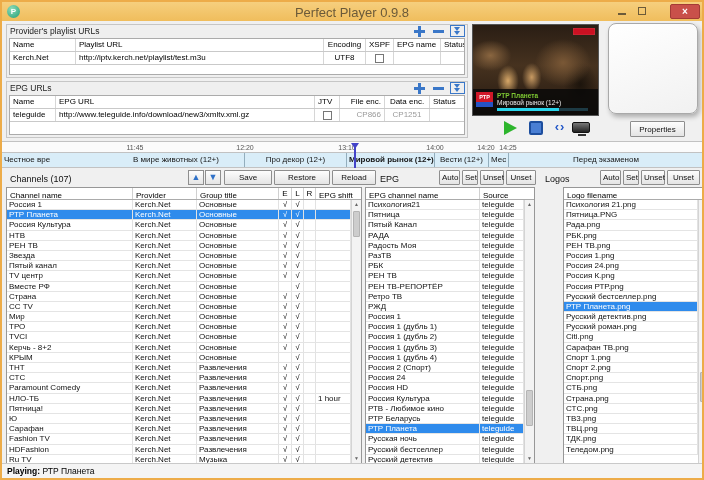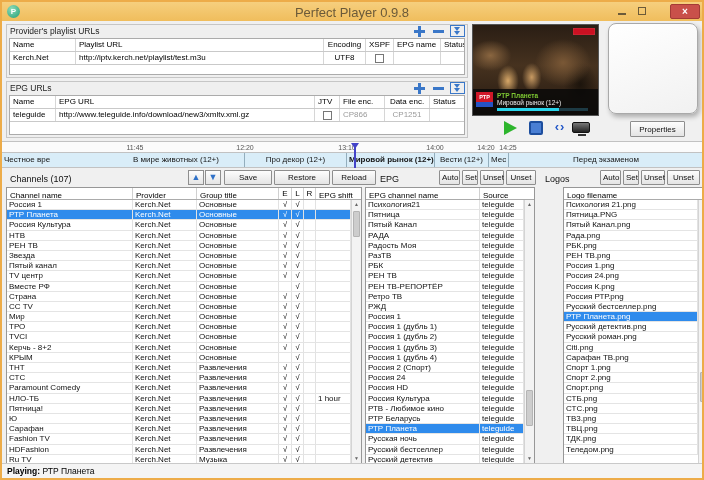--- a/index.html
+++ b/index.html
@@ -29,21 +29,21 @@
   .icon-apply{border:1px solid #3a77c8;}
   .icon-apply::before,.icon-apply::after{content:"";position:absolute;left:3px;width:0;height:0;
     border-left:3.5px solid transparent;border-right:3.5px solid transparent;border-top:4px solid #3a77c8;}
   .icon-apply::before{top:1px;} .icon-apply::after{top:5px;}
   .gtable{position:absolute;left:2px;right:2px;top:13px;bottom:2px;background:#fff;border:1px solid #ababab;}
   .trow{display:flex;border-bottom:1px solid #c9c9c9;height:13px;line-height:12px;font-size:8px;}
   .trow:last-child{border-bottom:none;}
   .tc{border-right:1px solid #d6d6d6;padding:0 3px;overflow:hidden;white-space:nowrap;flex:none;}
   .tc:last-child{border-right:none;flex:1;}
   .p1{width:66px}.p2{width:248px}.p3{width:42px;text-align:center}.p4{width:28px}.p5{width:47px}
-  .q1{width:46px}.q2{width:259px}.q3{width:25px}.q4{width:45px;text-align:left}.q5{width:45px;text-align:center}
+  .q1{width:46px}.q2{width:259px}.q3{width:25px}.q4{width:45px;text-align:right}.q5{width:45px;text-align:center}
   .gray{color:#9a9a9a;}
   .checkbox{width:9px;height:9px;border:1px solid #777;background:#fff;margin:1.5px auto;}
   
   .video{position:absolute;left:470px;top:22px;width:127px;height:92px;border:1px solid #555;overflow:hidden;
     background:
       radial-gradient(ellipse 18px 26px at 28% 62%, #d8a868 0%, rgba(0,0,0,0) 60%),
       radial-gradient(ellipse 15px 22px at 47% 58%, #c89a62 0%, rgba(0,0,0,0) 65%),
       radial-gradient(ellipse 40px 34px at 72% 42%, #7a5836 0%, rgba(0,0,0,0) 70%),
       radial-gradient(ellipse 30px 22px at 14% 34%, #8a6640 0%, rgba(0,0,0,0) 70%),
       radial-gradient(ellipse 22px 30px at 86% 66%, #1c140c 0%, rgba(0,0,0,0) 75%),
@@ -638,23 +638,20 @@
         <div class="ph">Logo filename</div>
       </div>
     <div class="rows" id="lg-rows">
         <div class="lrow">
           <div class="lc">Психология 21.png</div>
         </div>
         <div class="lrow">
           <div class="lc">Пятница.PNG</div>
         </div>
         <div class="lrow">
-          <div class="lc">Пятый Канал.png</div>
-        </div>
-        <div class="lrow">
           <div class="lc">Рада.png</div>
         </div>
         <div class="lrow">
           <div class="lc">РБК.png</div>
         </div>
         <div class="lrow">
           <div class="lc">РЕН ТВ.png</div>
         </div>
         <div class="lrow">
           <div class="lc">Россия 1.png</div>
@@ -690,20 +687,23 @@
           <div class="lc">Спорт 1.png</div>
         </div>
         <div class="lrow">
           <div class="lc">Спорт 2.png</div>
         </div>
         <div class="lrow">
           <div class="lc">Спорт.png</div>
         </div>
         <div class="lrow">
           <div class="lc">СТБ.png</div>
+        </div>
+        <div class="lrow">
+          <div class="lc">Страна.png</div>
         </div>
         <div class="lrow">
           <div class="lc">СТС.png</div>
         </div>
         <div class="lrow">
           <div class="lc">ТВ3.png</div>
         </div>
         <div class="lrow">
           <div class="lc">ТВЦ.png</div>
         </div>

